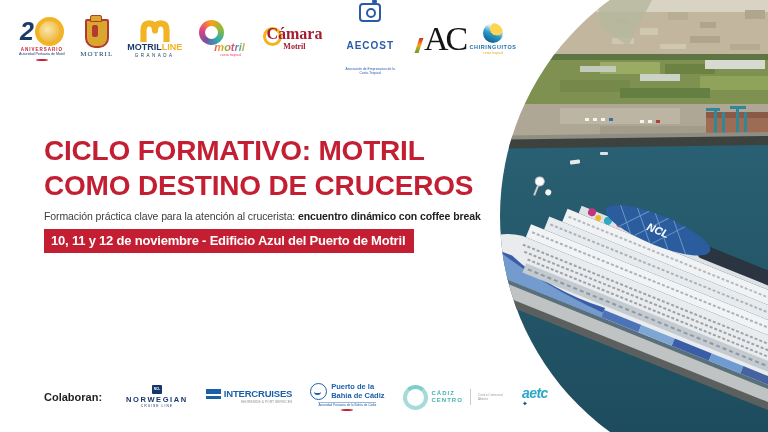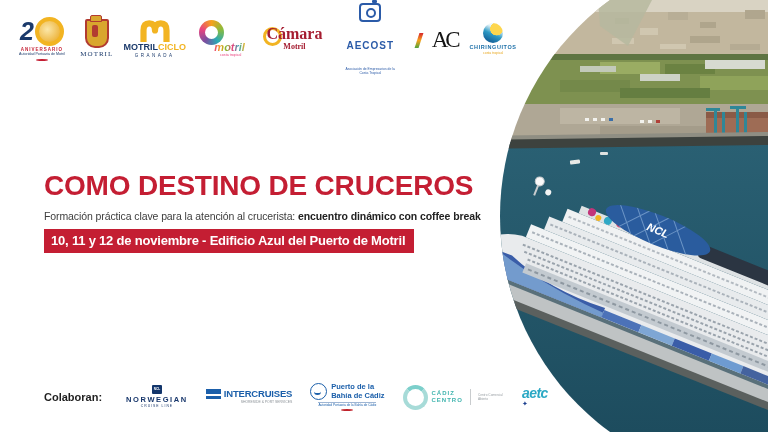--- a/index.html
+++ b/index.html
@@ -60,21 +60,21 @@
   .lg-ae .glyph{width:18px;height:15px;border:2px solid #2B5BA8;border-radius:4px;position:relative;}
   .lg-ae .glyph:before{content:"";position:absolute;left:5px;top:3px;width:6px;height:6px;
                        border:2px solid #2B5BA8;border-radius:50%;}
   .lg-ae .glyph:after{content:"";position:absolute;left:11px;top:-5px;width:5px;height:3px;
                       background:#2B5BA8;border-radius:1px;}
   .lg-ae .word{font-size:10px;font-weight:800;letter-spacing:1px;color:#2B5BA8;margin-top:3px;}
   .lg-ae .sub{font-size:3.4px;color:#2B5BA8;margin-top:1px;width:58px;text-align:center;}
 
   
   .lg-ac{position:relative;}
-  .lg-ac .word{font-family:"Liberation Serif",serif;font-size:23px;color:#141414;
+  .lg-ac .word{font-family:"Liberation Serif",serif;font-size:34px;color:#141414;
                letter-spacing:-3px;line-height:1;margin-left:19px;}
   .lg-ac .rainbow{position:absolute;left:2px;bottom:3px;width:4px;height:15px;
                   transform:skewX(-18deg);
                   background:linear-gradient(180deg,#D8262C,#F6A21C,#4FA43C);}
 
   
   .lg-ch .circle{width:20px;height:20px;border-radius:50%;
       background:radial-gradient(circle at 68% 30%,#FDD64E 0 32%,rgba(0,0,0,0) 34%),
                  linear-gradient(205deg,#EAF6FB 28%,#2E9AC4 55%,#16679E 82%);}
   .lg-ch .word{font-size:5.5px;font-weight:800;letter-spacing:.6px;color:#1C6FA8;margin-top:2px;}
@@ -266,21 +266,21 @@
 
     <div class="lg lg-crest" style="width:36px;">
       <div class="crest"></div>
       <div class="sub">MOTRIL</div>
     </div>
 
     <div class="lg lg-mp" style="width:54px;">
       <svg width="32" height="23" viewBox="0 0 36 26">
         <path d="M5 26 V13 Q5 5 11.5 5 Q18 5 18 13 Q18 5 24.5 5 Q31 5 31 13 V26" fill="none" stroke="#F2B422" stroke-width="7" stroke-linejoin="round"></path>
       </svg>
-      <div class="word"><span>MOTRIL</span><b>CICLO</b></div>
+      <div class="word"><span>MOTRIL</span><b>LINE</b></div>
       <div class="sub">GRANADA</div>
     </div>
 
     <div class="lg lg-tm" style="width:56px;">
       <div class="ring" style="align-self:flex-start;margin-left:4px;"></div>
       <div class="word">motril</div>
       <div class="sub">costa tropical</div>
     </div>
 
     <div class="lg lg-cam" style="width:62px;">
@@ -304,21 +304,21 @@
 
     <div class="lg lg-ch" style="width:50px;">
       <div class="circle"></div>
       <div class="word">CHIRINGUITOS</div>
       <div class="sub">costa tropical</div>
     </div>
   </div>
 
   <div class="main">
     <h1 class="title">
-      <br>
+      <span>CICLO FORMATIVO: MOTRIL</span><br>
       <span>COMO DESTINO DE CRUCEROS</span>
     </h1>
     <p class="subtitle"><span>Formación práctica clave para la atención al crucerista: </span><b>encuentro dinámico con coffee break</b></p>
     <div class="banner">10, 11 y 12 de noviembre - Edificio Azul del Puerto de Motril</div>
   </div>
 
   <div class="footer">
     <span class="colab">Colaboran:</span>
 
     <div class="fl fl-ncl">

